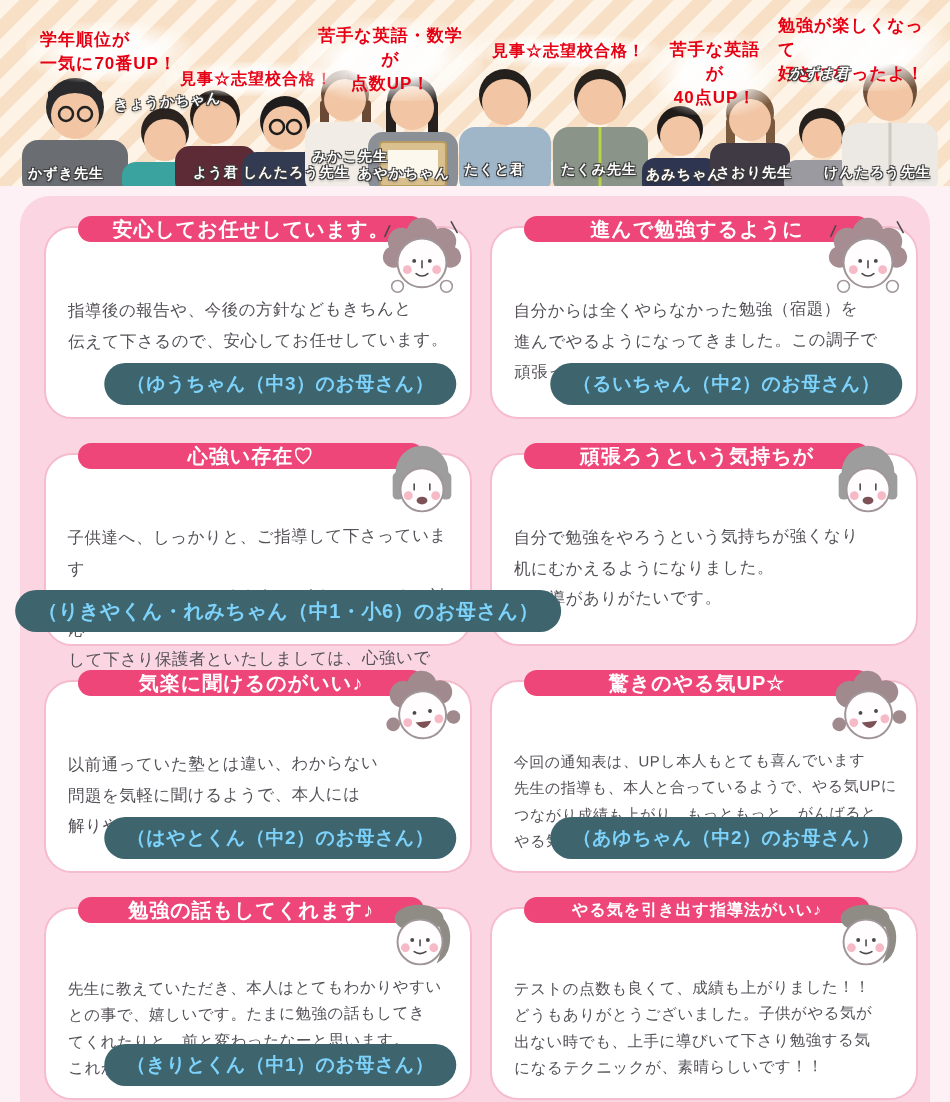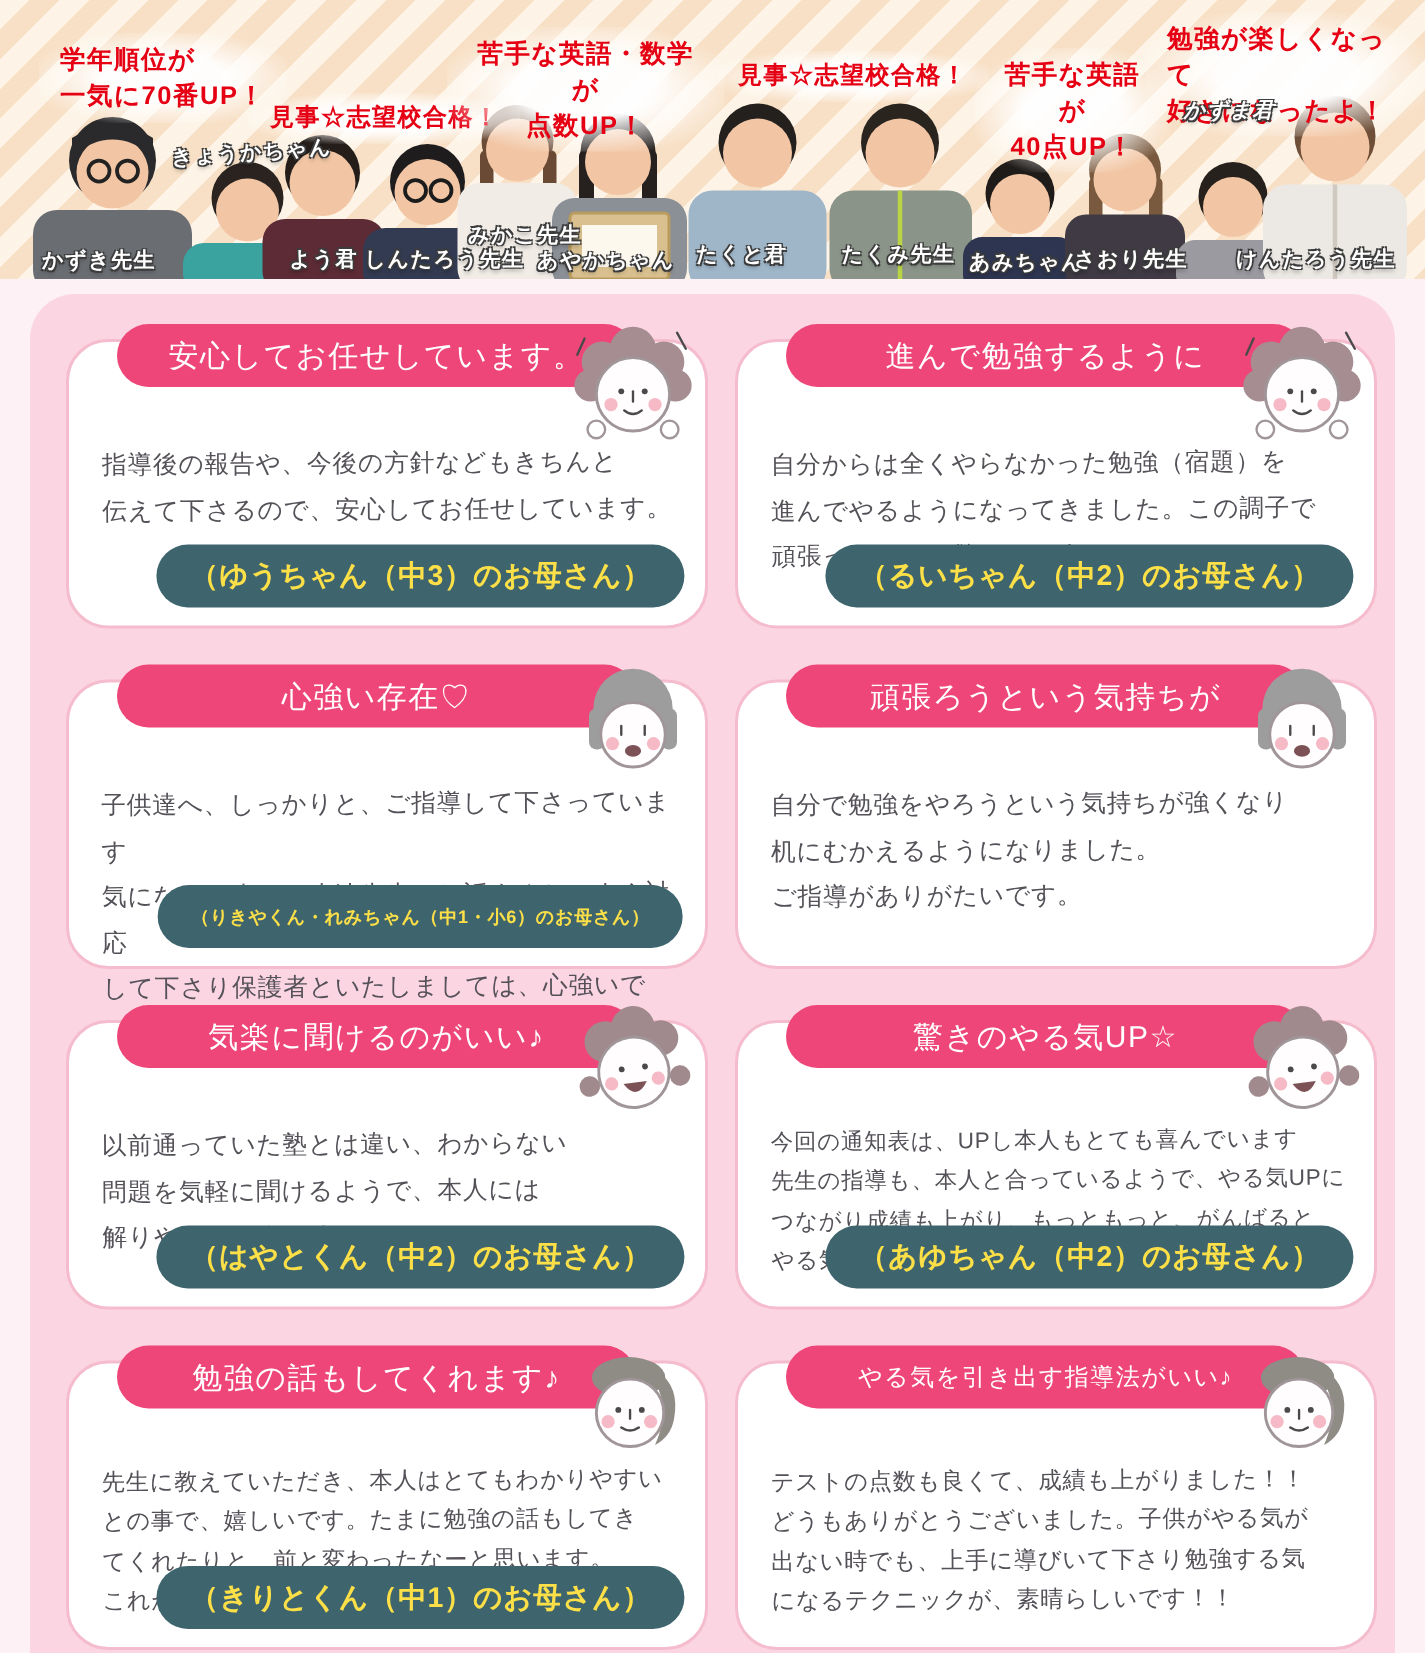--- a/index.html
+++ b/index.html
@@ -35,36 +35,36 @@
     position:absolute; left:20px; top:196px; width:910px; height:906px;
     background:var(--panel-pink); border-radius:30px 30px 0 0;
     display:grid; grid-template-columns:1fr 1fr; gap:32px 18px;
     padding:30px 12px 0 24px;
   }
   .card{
     position:relative; background:#fff; height:193px;
     border:2px solid var(--card-border); border-radius:28px;
   }
   .title-pill{
-    position:absolute; top:-12px; left:32px; width:346px; height:42px; z-index:2;
+    position:absolute; top:-12px; left:32px; width:346px; height:26px; z-index:2;
     background:var(--accent-pink); border-radius:22px;
     display:flex; align-items:center; justify-content:center;
-    color:#fff; font-weight:normal; font-size:20px; letter-spacing:1px; white-space:nowrap;
+    color:#fff; font-weight:bold; font-size:20px; letter-spacing:1px; white-space:nowrap;
   }
   .face{position:absolute; top:-16px; right:4px; width:88px; height:88px; z-index:3;}
   .handwriting{
     position:absolute; left:22px; right:16px; top:66px;
     color:var(--handwriting); font-size:16.5px; line-height:1.85;
     white-space:pre-line; letter-spacing:.5px; transform:rotate(-.4deg);
   }
   .attr-pill{
     position:absolute; bottom:12px; left:52%; transform:translateX(-46%); height:42px; z-index:2;
     background:var(--attribution-teal); border-radius:22px;
     display:inline-flex; align-items:center; justify-content:center; padding:0 22px;
-    color:#fde047; font-weight:bold; font-size:19px; white-space:nowrap; letter-spacing:.5px;
+    color:#7dd3fc; font-weight:bold; font-size:19px; white-space:nowrap; letter-spacing:.5px;
   }
   .fs{stroke:#4a4a4a; stroke-width:1.6; fill:none; stroke-linecap:round;}
 </style>
 </head>
 <body>
 
 <div class="banner">
   <svg class="people" width="950" height="186" viewBox="0 0 950 186">
 
     <circle cx="75" cy="107" r="29" fill="#2a2a2c"></circle>
@@ -222,21 +222,21 @@
       <circle cx="45" cy="52" r="22" fill="#fffdfd" stroke="#a09598" stroke-width="2"></circle>
       <path class="fs" d="M37 46 v6"></path>
         <path class="fs" d="M53 46 v6"></path>
       <ellipse cx="45" cy="63" rx="5.5" ry="4" fill="#7c5256"></ellipse>
       <circle cx="31" cy="58" r="4.5" fill="#f6b9c6"></circle>
         <circle cx="59" cy="58" r="4.5" fill="#f6b9c6"></circle>
     </svg>
     <p class="handwriting">子供達へ、しっかりと、ご指導して下さっています
 気になった事を、小池先生へお話すると、すぐ対応
 して下さり保護者といたしましては、心強いです。</p>
-    <div class="attr-pill" style="font-size:12px;">（りきやくん・れみちゃん（中1・小6）のお母さん）</div>
+    <div class="attr-pill" style="font-size:20px;">（りきやくん・れみちゃん（中1・小6）のお母さん）</div>
   </section>
 
   <section class="card">
     <div class="title-pill">頑張ろうという気持ちが</div>
     <svg class="face" viewBox="0 0 90 90">
       <circle cx="45" cy="34" r="27" fill="#9d9d9d"></circle>
       <rect x="15" y="34" width="11" height="28" rx="5" fill="#9d9d9d"></rect>
         <rect x="64" y="34" width="11" height="28" rx="5" fill="#9d9d9d"></rect>
       <circle cx="45" cy="52" r="22" fill="#fffdfd" stroke="#a09598" stroke-width="2"></circle>
       <path class="fs" d="M37 46 v6"></path>

